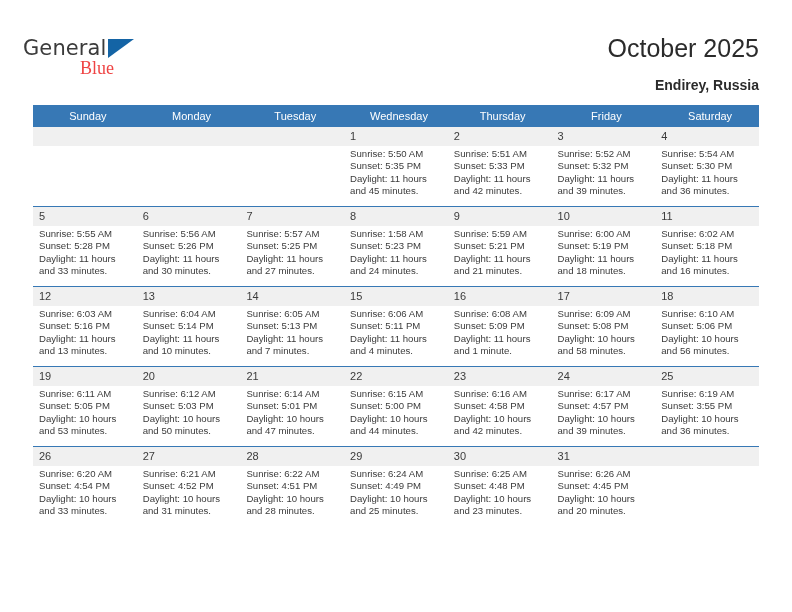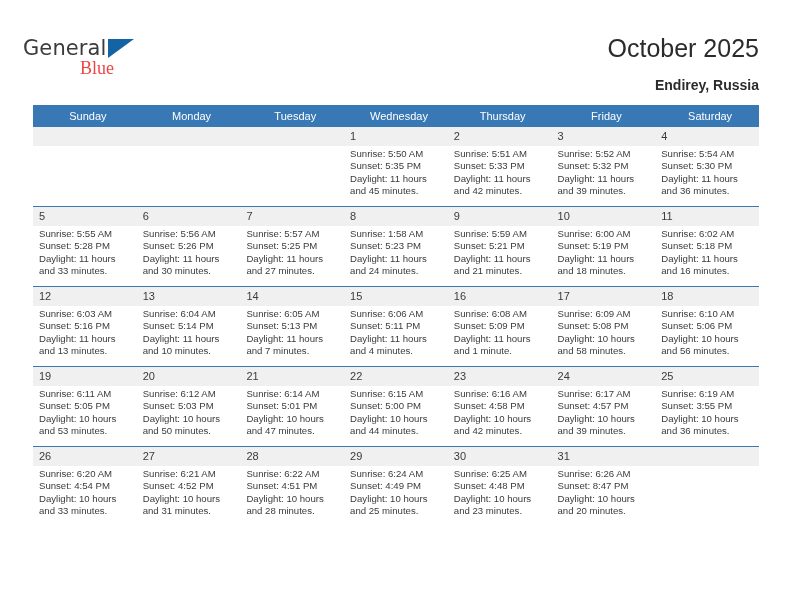--- a/index.html
+++ b/index.html
@@ -428,21 +428,21 @@
             <div class="details">
               <div>Sunrise: 6:25 AM</div>
               <div>Sunset: 4:48 PM</div>
               <div class="wrap">Daylight: 10 hours and 23 minutes.</div>
             </div>
           </td>
           <td>
             <span class="daynum">31</span>
             <div class="details">
               <div>Sunrise: 6:26 AM</div>
-              <div>Sunset: 8:47 PM</div>
+              <div>Sunset: 4:45 PM</div>
               <div class="wrap">Daylight: 10 hours and 20 minutes.</div>
             </div>
           </td>
           <td class="empty">
             <span class="daynum"></span>
           </td>
         </tr>
       </tbody>
   </table>
 

